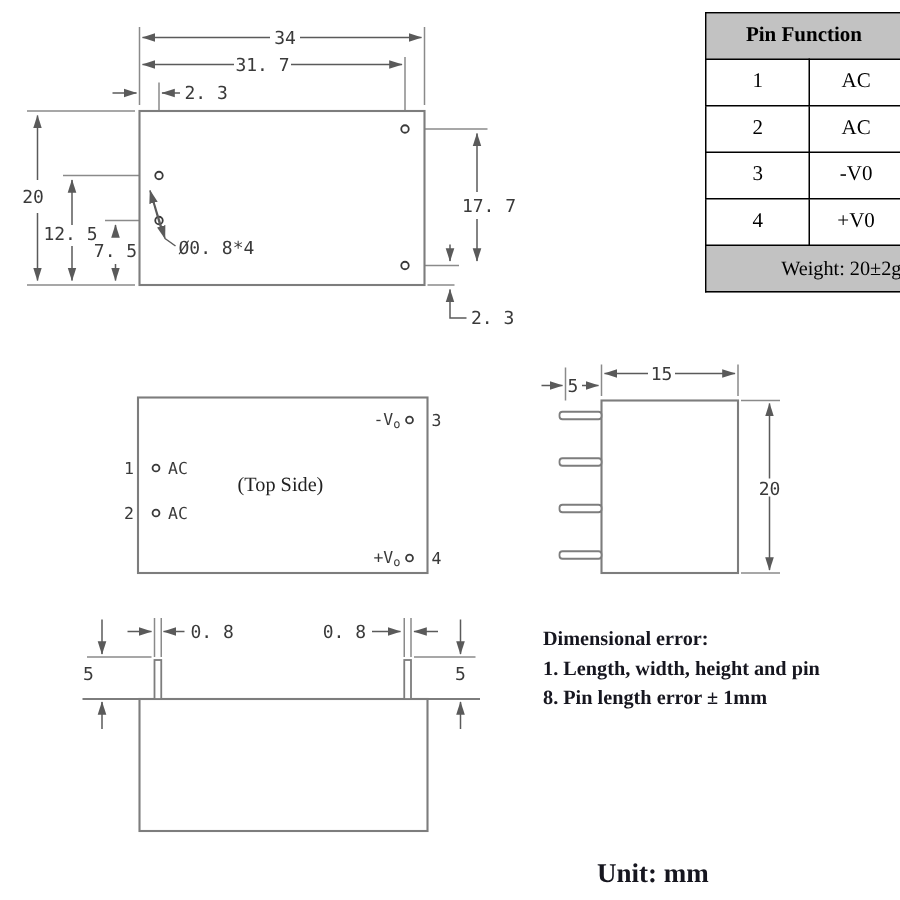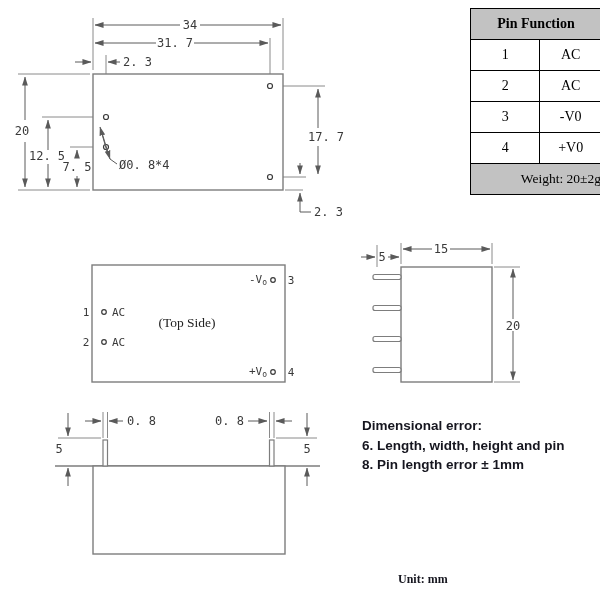--- a/index.html
+++ b/index.html
@@ -15,24 +15,24 @@
   svg text.cad{font-family:"DejaVu Sans Mono",monospace;font-size:12px;fill:#3a3a3a;}
   svg text.cads{font-family:"DejaVu Sans Mono",monospace;font-size:11px;fill:#3a3a3a;}
   svg text.tsc{font-family:"Liberation Serif",serif;font-size:13.5px;fill:#222222;}
   
   table.pin-table{position:absolute;left:470px;top:8px;width:132px;border-collapse:collapse;
        font-family:"Liberation Serif",serif;color:#000000;}
   table.pin-table td{border:1.8px solid #000;text-align:center;font-size:14px;height:30px;padding:0;}
   table.pin-table td.hdr{background:#c2c2c2;font-weight:bold;font-size:14px;}
   table.pin-table td.ftr{background:#c2c2c2;font-size:13.5px;text-align:right;}
   
-  .notes{position:absolute;left:362px;top:416px;width:232px;font-family:Liberation Sans, sans-serif;
+  .notes{position:absolute;left:362px;top:416px;width:232px;font-family:Liberation Serif, serif;
        font-weight:bold;font-size:13.5px;line-height:19.5px;color:#16161f;}
   .unit{position:absolute;left:398px;top:572px;font-family:"Liberation Serif",serif;
-       font-weight:bold;font-size:12px;color:#16161f;}
+       font-weight:bold;font-size:18px;color:#16161f;}
 </style>
 </head>
 <body>
 
 <svg class="abs" style="left:0;top:0" width="348" height="235" viewBox="0 0 348 235">
   <defs>
     <marker id="mA" viewBox="0 0 10 10" refX="9.5" refY="5" markerWidth="9" markerHeight="9" orient="auto">
       <path d="M0,1.8 L10,5 L0,8.2 Z" fill="#5a5a5a"></path>
     </marker>
   </defs>
@@ -204,17 +204,17 @@
   <line class="dm" x1="28" y1="84" x2="28" y2="66" marker-end="url(#mD)"></line>
   <text class="cad" x="19" y="51" text-anchor="middle">5</text>
 
   <line class="dm" x1="267" y1="11" x2="267" y2="34" marker-end="url(#mD)"></line>
   <line class="dm" x1="267" y1="84" x2="267" y2="66" marker-end="url(#mD)"></line>
   <text class="cad" x="267" y="51" text-anchor="middle">5</text>
 </svg>
 
 <div class="notes">
   <div>Dimensional error:</div>
-  <div>6. Length, width, height and pin</div>
+  <div>1. Length, width, height and pin</div>
   <div>8. Pin length error ± 1mm</div>
 </div>
 
 <div class="unit">Unit: mm</div>
 
 </body></html>

